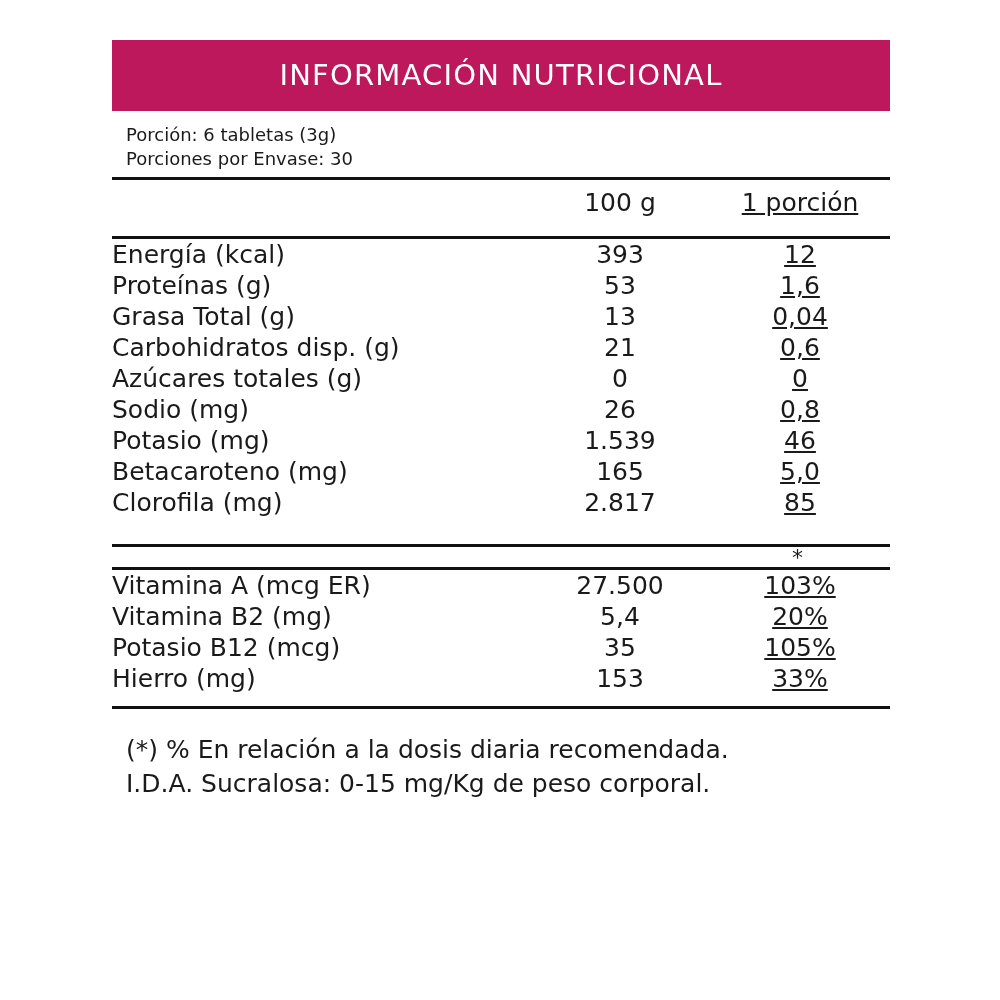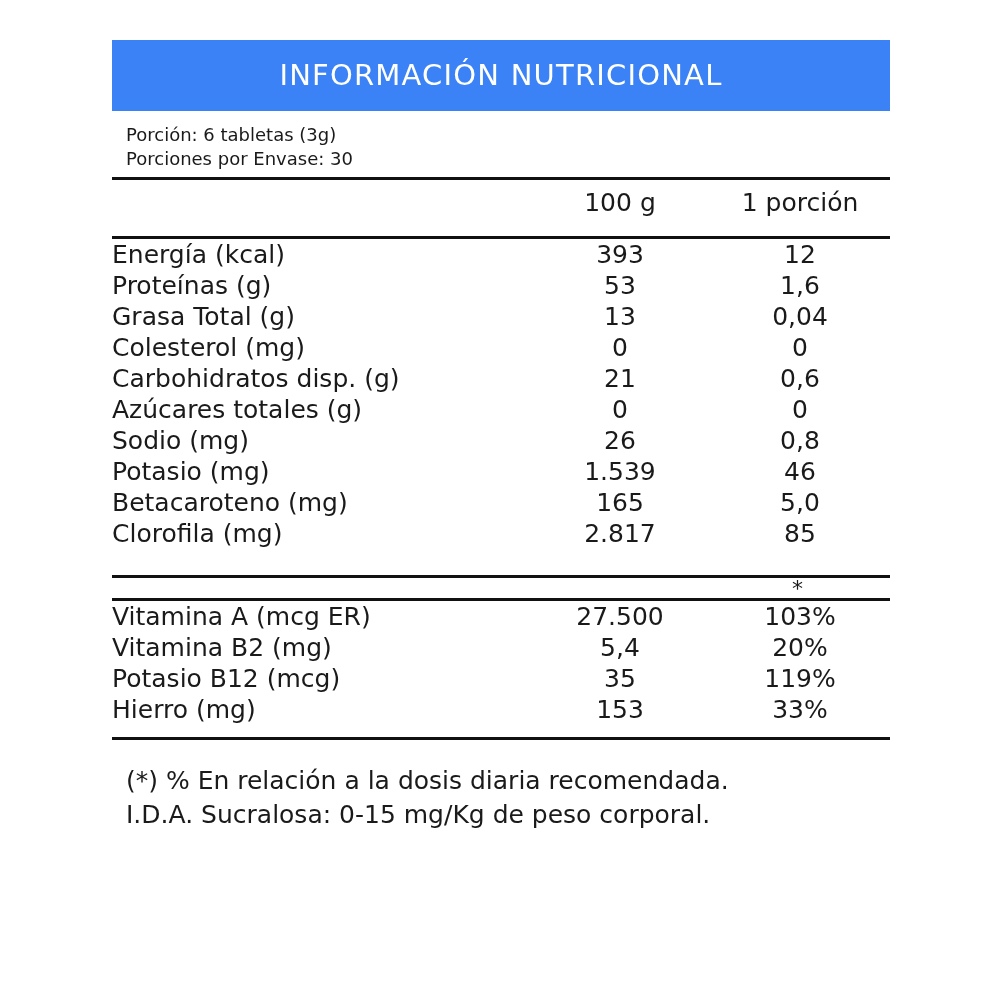--- a/index.html
+++ b/index.html
@@ -14,21 +14,21 @@
     color: #1a1a1a;
     overflow: hidden;
   }
   .panel {
     position: absolute;
     left: 112px;
     top: 40px;
     width: 778px;
   }
   .header-bar {
-    background: #3b82f6;
+    background: #be185d;
     color: #ffffff;
     text-align: center;
     font-size: 29px;
     letter-spacing: 1.2px;
     padding: 18px 0 19px 0;
     font-weight: 400;
   }
   .serving-block {
     padding: 12px 0 4px 14px;
     font-size: 18px;
@@ -48,21 +48,21 @@
   }
   td.label {
     padding-left: 14px;
     white-space: nowrap;
   }
   td.c1, td.c2 {
     text-align: center;
     white-space: nowrap;
   }
   td.c1 { width: 180px; }
-  td.c2 { width: 180px; }
+  td.c2 { width: 180px; text-decoration: underline; }
   tr.head-row td {
     padding-top: 8px;
     padding-bottom: 19px;
   }
   .rule {
     border: 0;
     border-top: 3px solid #111111;
     margin: 0;
   }
   .rule-top { margin-top: 2px; }
@@ -123,25 +123,20 @@
         <td class="label">Proteínas (g)</td>
         <td class="c1">53</td>
         <td class="c2">1,6</td>
       </tr>
       <tr>
         <td class="label">Grasa Total (g)</td>
         <td class="c1">13</td>
         <td class="c2">0,04</td>
       </tr>
       <tr>
-        <td class="label">Colesterol (mg)</td>
-        <td class="c1">0</td>
-        <td class="c2">0</td>
-      </tr>
-      <tr>
         <td class="label">Carbohidratos disp. (g)</td>
         <td class="c1">21</td>
         <td class="c2">0,6</td>
       </tr>
       <tr>
         <td class="label">Azúcares totales (g)</td>
         <td class="c1">0</td>
         <td class="c2">0</td>
       </tr>
       <tr>
@@ -184,21 +179,21 @@
         <td class="c2">103%</td>
       </tr>
       <tr>
         <td class="label">Vitamina B2 (mg)</td>
         <td class="c1">5,4</td>
         <td class="c2">20%</td>
       </tr>
       <tr>
         <td class="label">Potasio B12 (mcg)</td>
         <td class="c1">35</td>
-        <td class="c2">119%</td>
+        <td class="c2">105%</td>
       </tr>
       <tr>
         <td class="label">Hierro (mg)</td>
         <td class="c1">153</td>
         <td class="c2">33%</td>
       </tr>
     </tbody>
   </table>
 
   <div class="spacer-sm"></div>

